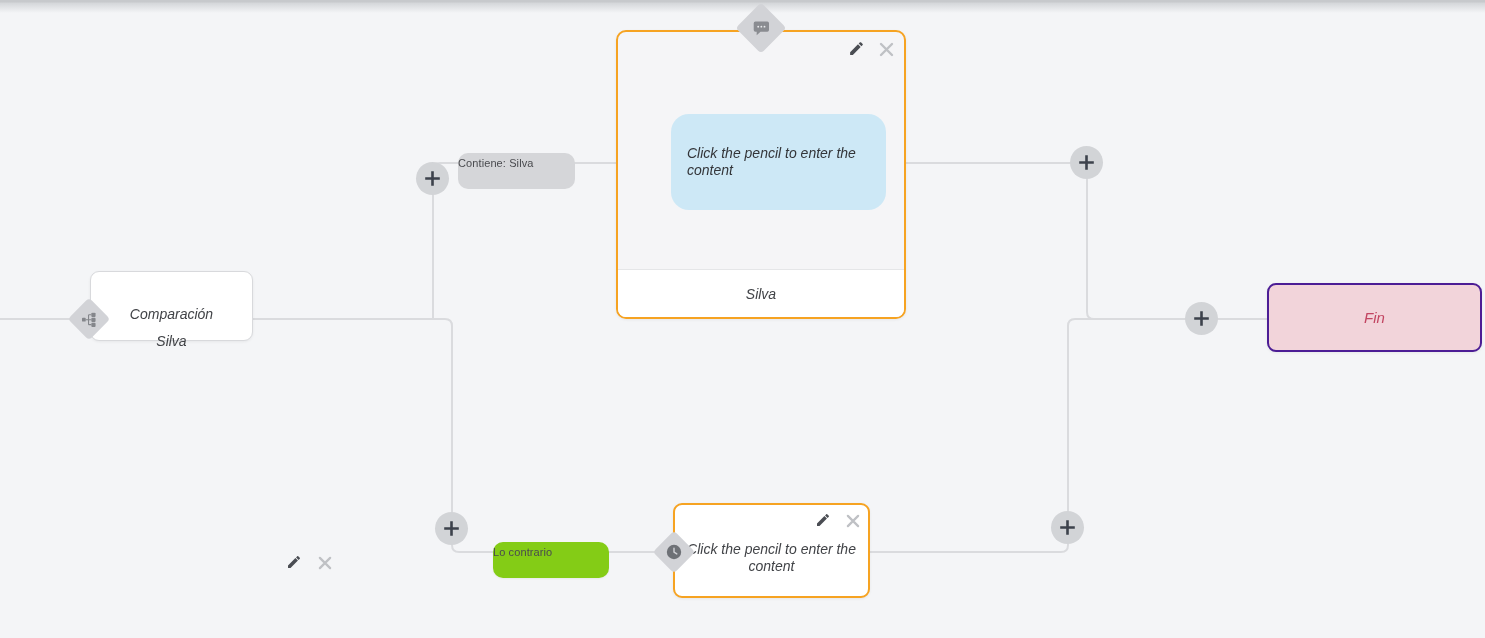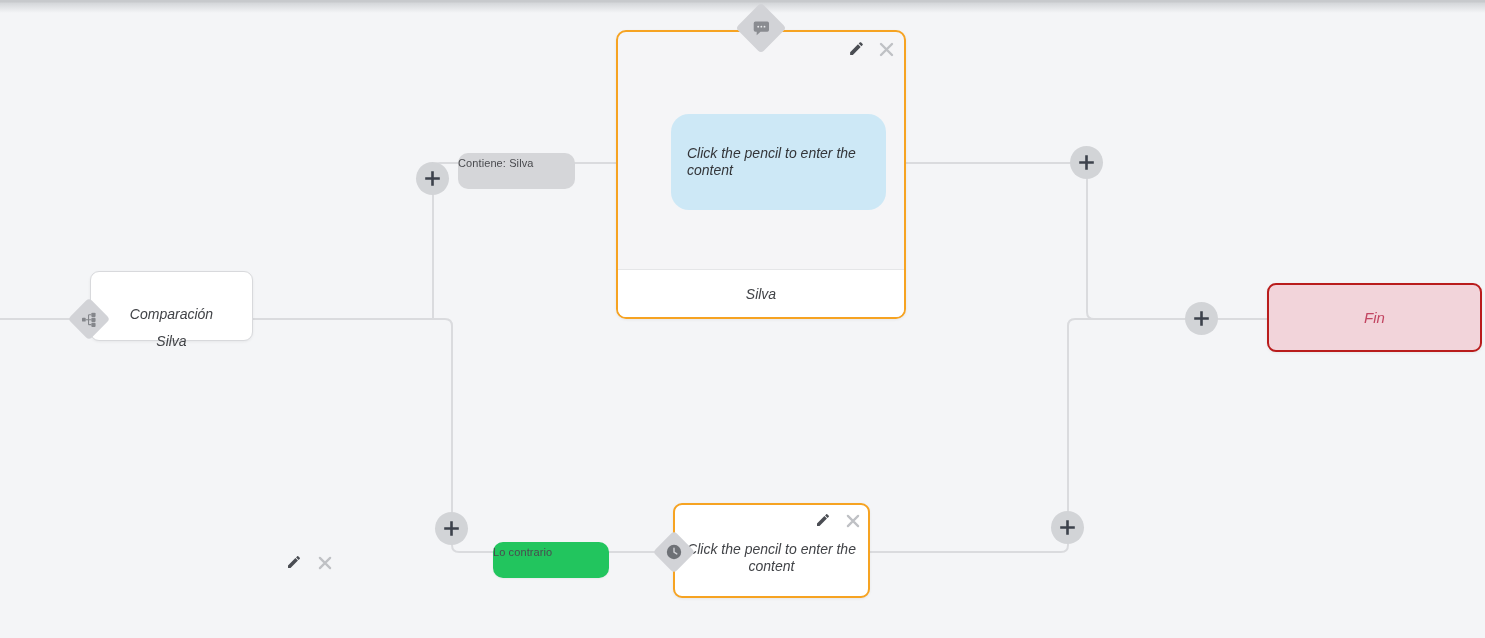--- a/index.html
+++ b/index.html
@@ -6,21 +6,21 @@
   .canvas{position:relative;width:1485px;height:638px;background:#f4f5f7;overflow:hidden;}
   .top-shade{position:absolute;left:0;top:0;right:0;height:13px;
     background:linear-gradient(#c7c9cc 0,#c7c9cc 2px,rgba(186,189,193,.55) 3px,rgba(244,245,247,0) 13px);
     pointer-events:none;z-index:1;}
   svg.edges{position:absolute;left:0;top:0;z-index:2;}
   svg.edges path{fill:none;stroke:#dadbde;stroke-width:2px;}
 
   .pill{position:absolute;z-index:4;height:36px;line-height:20px;border-radius:10px;
     font-size:11px;color:#4a4b4f;text-align:left;letter-spacing:.1px;}
   .pill-gray{background:#d5d6d9;}
-  .pill-white{background:#22c55e;box-shadow:0 1px 2px rgba(0,0,0,.05);}
+  .pill-white{background:#84cc16;box-shadow:0 1px 2px rgba(0,0,0,.05);}
 
   .plus{position:absolute;z-index:5;width:33px;height:33px;border-radius:50%;
     background:#d2d4d7;border:none;padding:0;display:flex;align-items:center;justify-content:center;cursor:pointer;}
 
   .card{position:absolute;z-index:6;background:#fff;border-radius:9px;box-sizing:border-box;
     color:#414347;box-shadow:0 1px 3px rgba(0,0,0,.06);font-style:italic;}
   .card-comparison{left:90px;top:271px;width:163px;height:70px;border:1px solid #d8d9dc;
     text-align:center;font-size:14px;}
   .card-comparison .line{display:block;margin-top:11px;}
   .card-comparison .line:first-of-type{margin-top:34px;}
@@ -33,21 +33,21 @@
   .msg-footer{position:absolute;left:0;right:0;bottom:0;height:47px;background:#fff;
     border-top:1px solid #e5e6e8;border-radius:0 0 8px 8px;display:flex;align-items:center;
     justify-content:center;font-size:14px;color:#414347;}
 
   .card-delay{left:673px;top:503px;width:197px;height:95px;border:2px solid #f6a322;
     display:flex;align-items:center;justify-content:center;text-align:center;
     font-size:14px;line-height:17px;}
   .card-delay .txt{width:172px;padding-top:14px;}
 
   .card-end{left:1267px;top:283px;width:215px;height:69px;background:#f2d4da;
-    border:2px solid #b91c1c;color:#c24561;display:flex;align-items:center;justify-content:center;
+    border:2px solid #4c1d95;color:#c24561;display:flex;align-items:center;justify-content:center;
     font-size:15px;}
 
   .icon-btn{position:absolute;z-index:7;background:none;border:none;padding:0;cursor:pointer;
     width:18px;height:18px;display:flex;align-items:center;justify-content:center;}
 
   .diamond{position:absolute;z-index:8;background:#d2d3d7;border-radius:4px;
     transform:rotate(45deg);display:flex;align-items:center;justify-content:center;}
   .diamond .inner{transform:rotate(-45deg);display:flex;align-items:center;justify-content:center;}
   .d-compare{left:74px;top:304px;width:30px;height:30px;}
   .d-message{left:743px;top:10px;width:36px;height:36px;}

